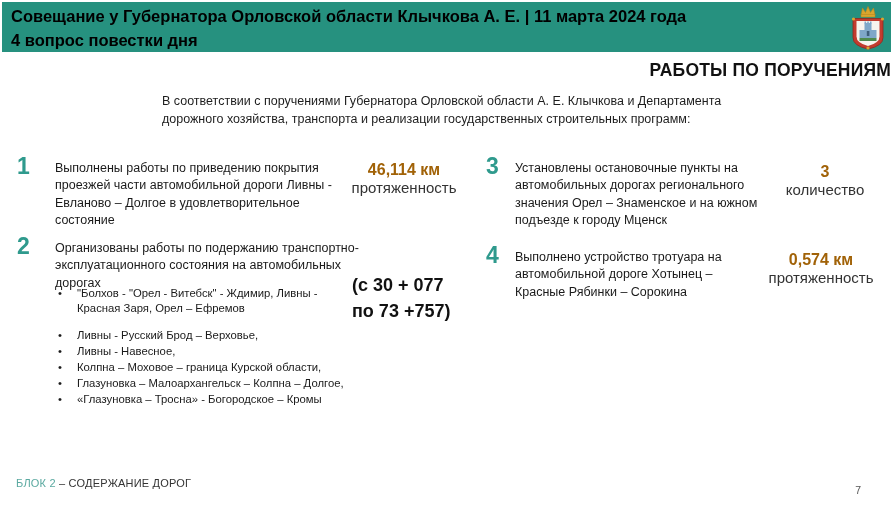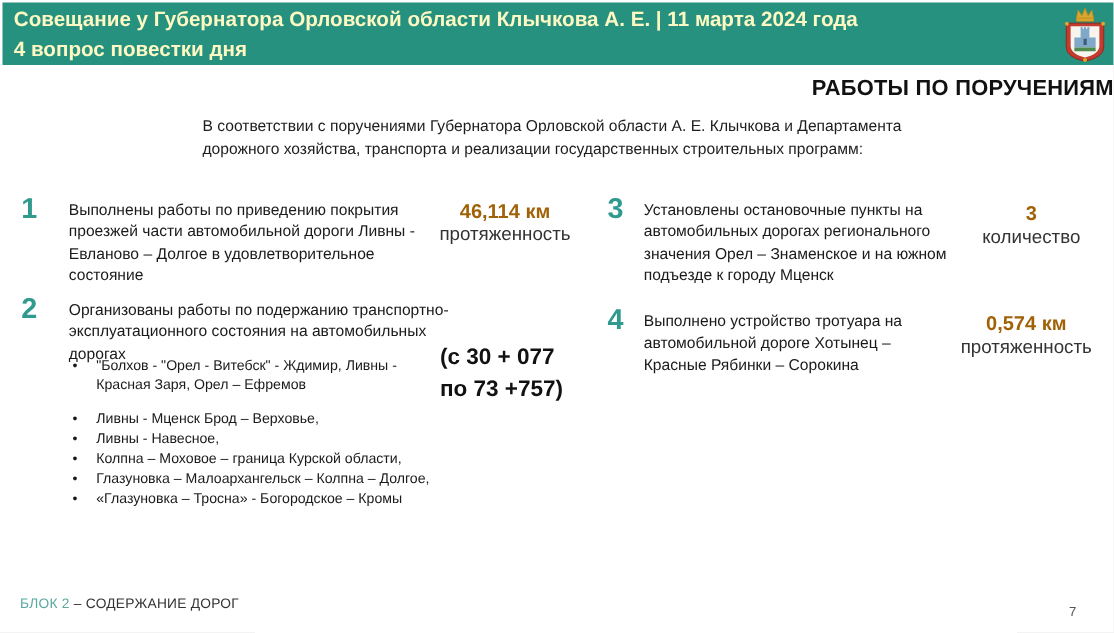--- a/index.html
+++ b/index.html
@@ -8,21 +8,21 @@
     width: 891px; height: 506px;
     background: #ffffff;
     font-family: "Liberation Sans", sans-serif;
     overflow: hidden;
     margin: 0 auto;
   }
   
   .header {
     position: absolute; left: 2px; top: 2px; right: 0; height: 50px;
     background: #26917F;
-    color: #fef9c3;
+    color: #000000;
   }
   .header .h-line {
     font-weight: bold;
     font-size: 16.5px;
     line-height: 24px;
     padding-left: 9px;
     white-space: nowrap;
   }
   .header .h-line1 { padding-top: 2px; }
   .emblem {
@@ -145,21 +145,21 @@
   </div>
 
   <div class="item-number" id="num2">2</div>
   <div class="item-text" id="txt2">Организованы работы по подержанию транспортно-эксплуатационного состояния на автомобильных дорогах</div>
   <div class="item-value" id="val2">
     <div class="big">(с 30 + 077</div>
     <div class="big">по 73 +757)</div>
   </div>
   <ul class="bullet-list">
     <li class="first">"Болхов - "Орел - Витебск" - Ждимир, Ливны - Красная Заря, Орел – Ефремов</li>
-    <li>Ливны - Мценск Брод – Верховье,</li>
+    <li>Ливны - Русский Брод – Верховье,</li>
     <li>Ливны - Навесное,</li>
     <li>Колпна – Моховое – граница Курской области,</li>
     <li>Глазуновка – Малоархангельск – Колпна – Долгое,</li>
     <li>«Глазуновка – Тросна» - Богородское – Кромы</li>
   </ul>
 
   <div class="item-number" id="num3">3</div>
   <div class="item-text" id="txt3">Установлены остановочные пункты на автомобильных дорогах регионального значения Орел – Знаменское и на южном подъезде к городу Мценск</div>
   <div class="item-value" id="val3">
     <div class="val">3</div>

